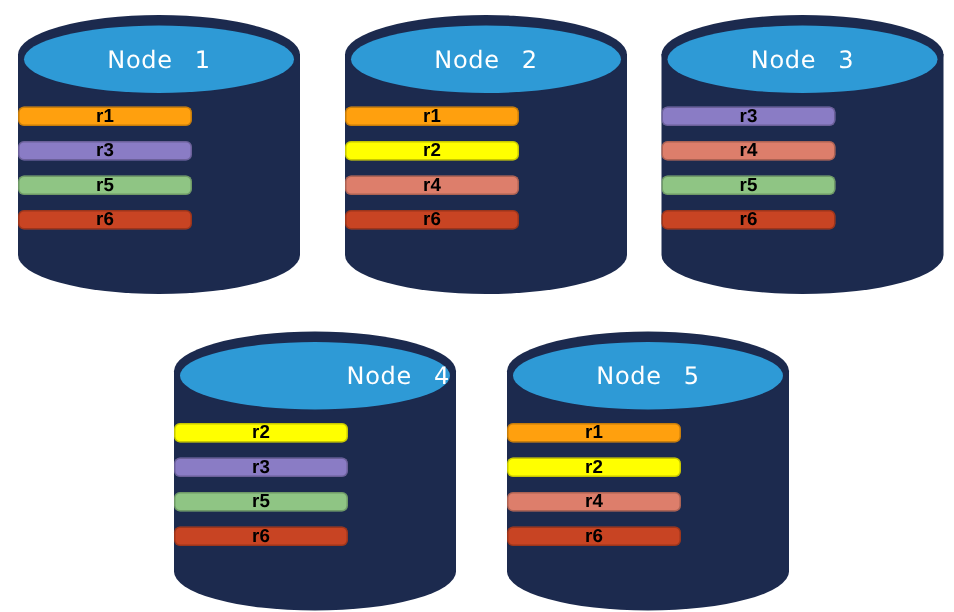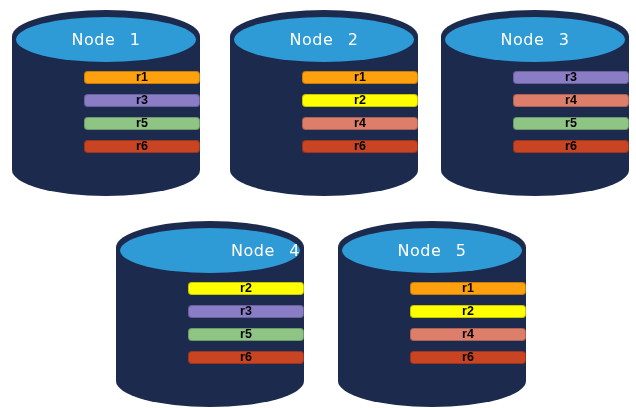--- a/index.html
+++ b/index.html
@@ -27,21 +27,21 @@
   }
   .node-title {
     color: #ffffff;
     font-size: 16px;
     letter-spacing: 0.5px;
     word-spacing: 9px;
     white-space: nowrap;
   }
   .bars {
     position: absolute; left: 0; right: 0; top: 61px;
-    display: flex; flex-direction: column; align-items: flex-end; gap: 10px;
+    display: flex; flex-direction: column; align-items: flex-start; gap: 10px;
   }
   .bar {
     width: 116px; height: 13px;
     border-radius: 4px;
     box-shadow: inset 0 0 0 1px rgba(0,0,0,0.22);
     display: flex; align-items: center; justify-content: center;
   }
   .bar span {
     font-family: "Liberation Sans", sans-serif;
     font-weight: 700;

